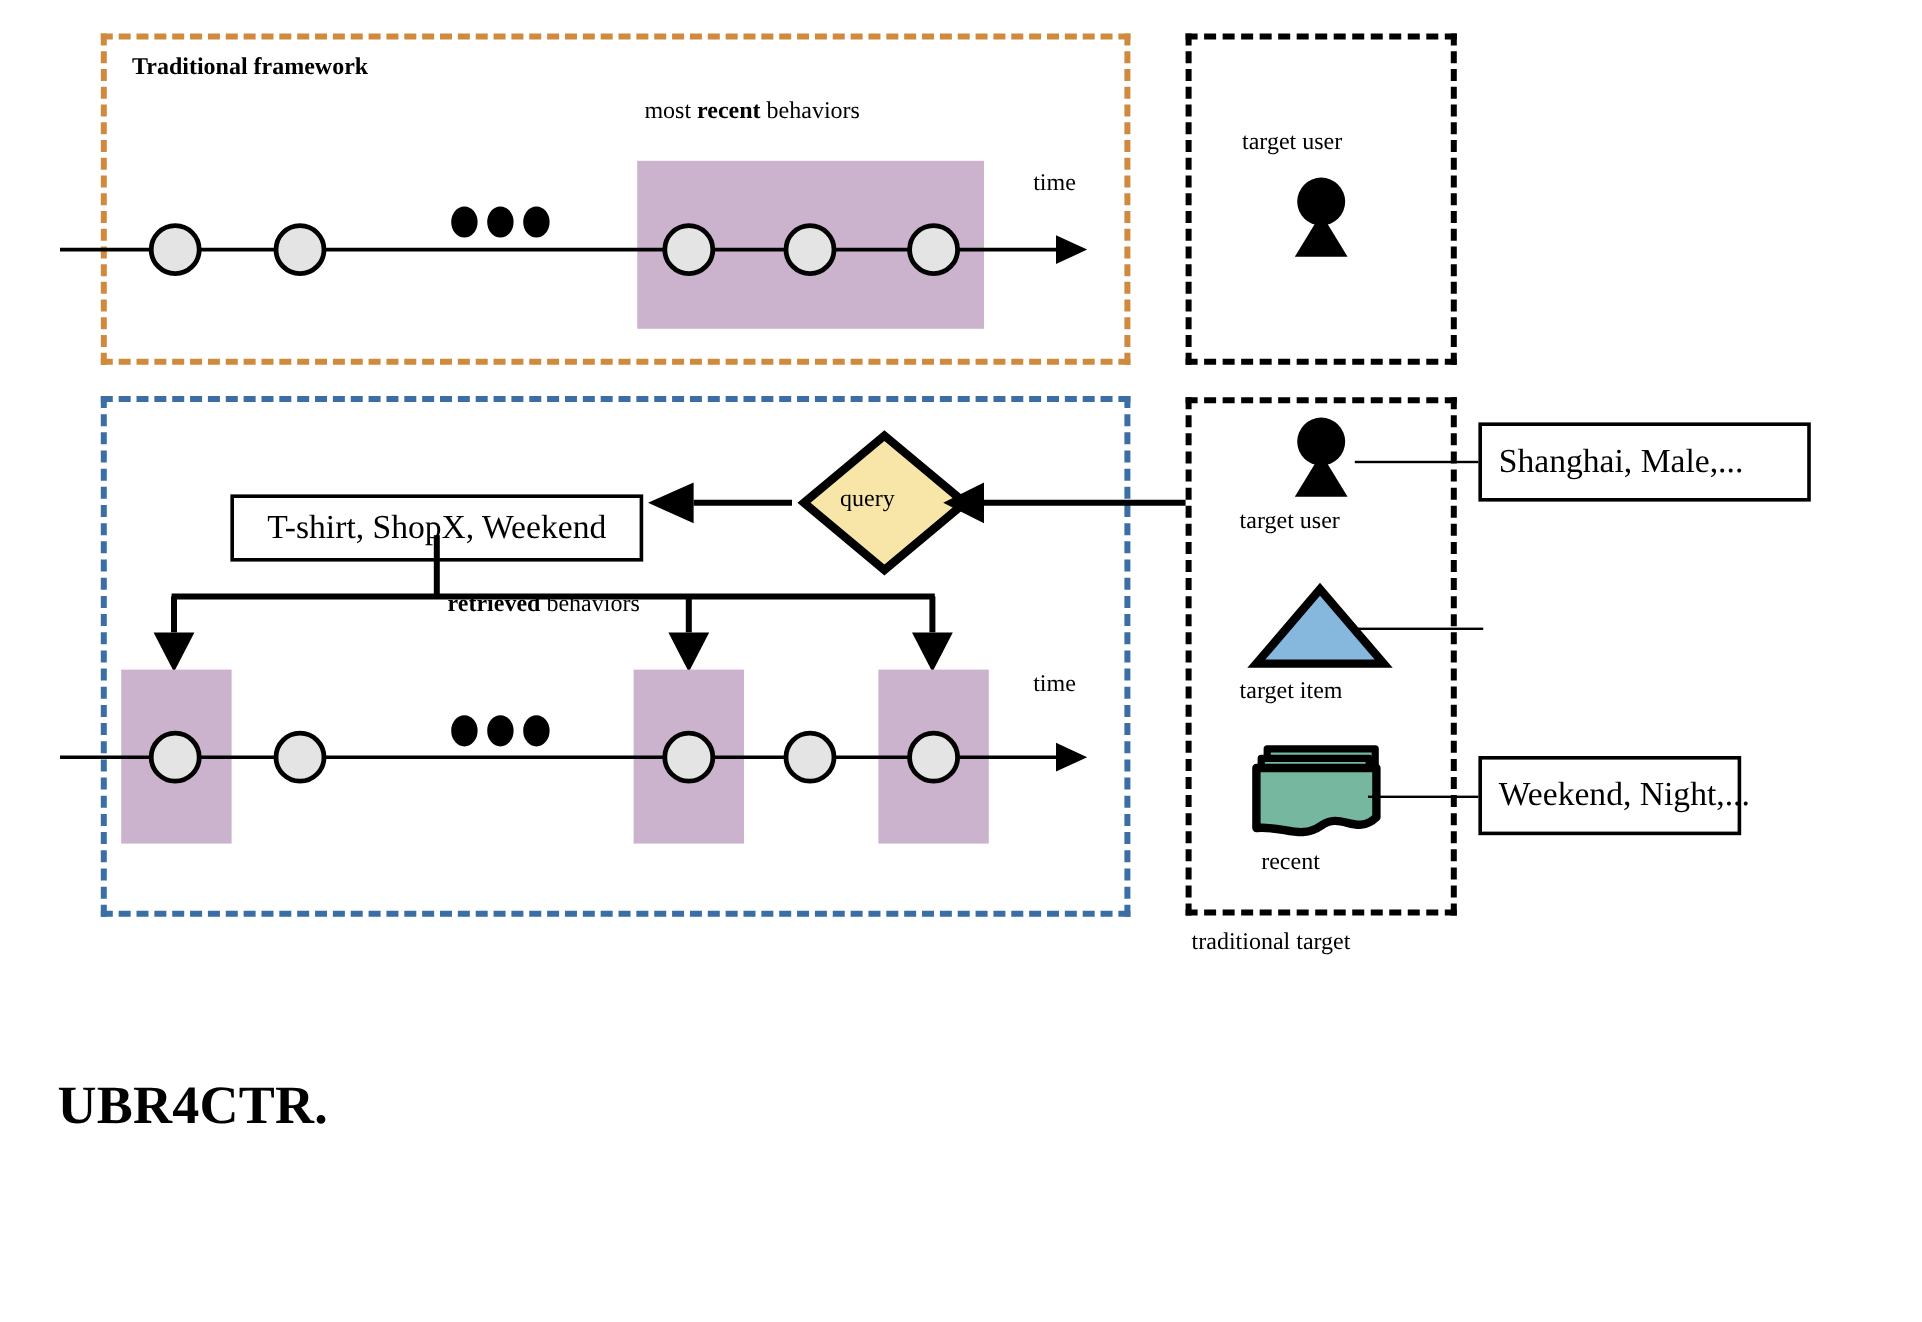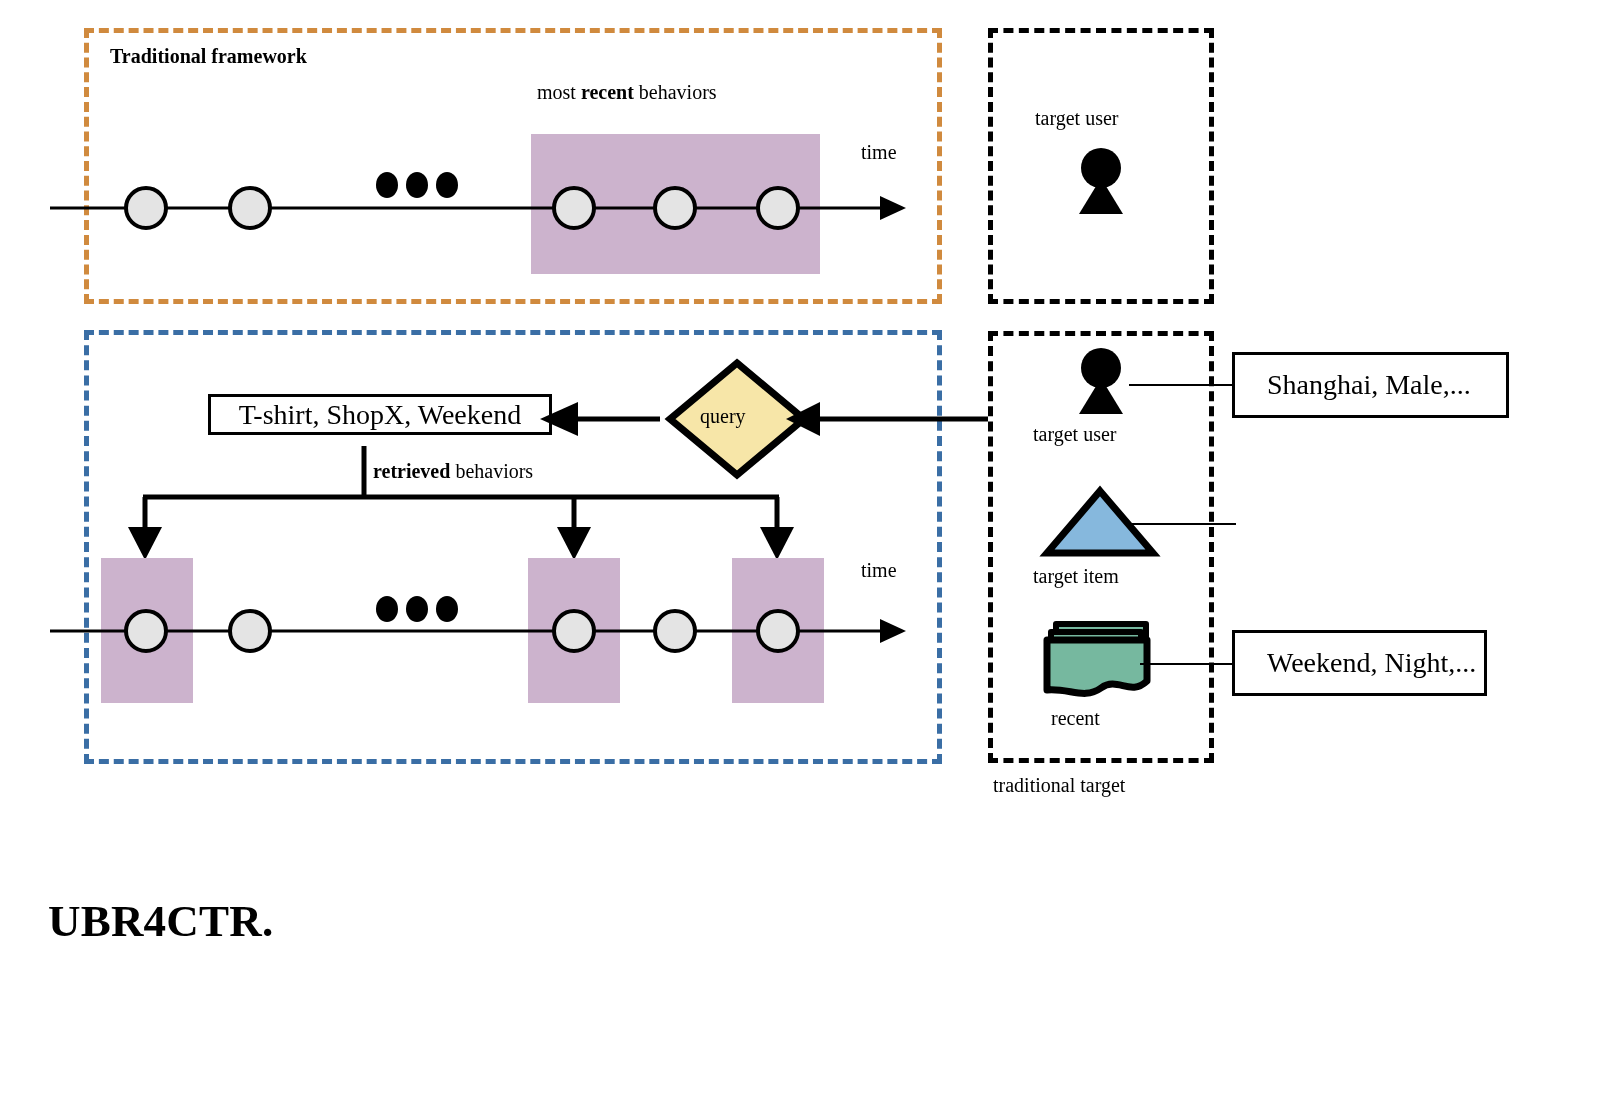--- a/index.html
+++ b/index.html
@@ -31,21 +31,21 @@
   }
   .dot{position:absolute;background:#000;border-radius:50%;}
 
   
   .box{
     position:absolute;box-sizing:border-box;
     background:#fff;border:3px solid #000;
     display:flex;align-items:center;justify-content:center;
     font-size:28px;white-space:nowrap;
   }
-  .box-left{justify-content:flex-start;padding-left:32px;text-align:right;}
+  .box-left{justify-content:flex-start;padding-left:14px;text-align:right;}
   .line-thin-h{position:absolute;background:#000;height:2px;}
 
   
   .caption{
     position:absolute;left:48px;top:892px;width:1500px;
     font-family:"Liberation Serif","DejaVu Serif",serif;
     font-weight:bold;font-size:45px;line-height:1.32;
     text-align:justify;text-align-last:left;
     letter-spacing:0.2px;
   }
@@ -81,37 +81,37 @@
   <div class="node" style="left:653px;top:186px;width:44px;height:44px;"></div>
   <div class="node" style="left:756px;top:186px;width:44px;height:44px;"></div>
 
   <div class="dot" style="left:376px;top:172px;width:22px;height:26px;"></div>
   <div class="dot" style="left:406px;top:172px;width:22px;height:26px;"></div>
   <div class="dot" style="left:436px;top:172px;width:22px;height:26px;"></div>
 
   <div class="panel panel-blue" style="left:84px;top:330px;width:858px;height:434px;"></div>
 
 
-  <div class="box" style="left:192px;top:394px;width:344px;height:41px;margin-left:16px;">T-shirt, ShopX, Weekend</div>
+  <div class="box" style="left:192px;top:412px;width:344px;height:56px;">T-shirt, ShopX, Weekend</div>
 
   <svg class="abs" style="left:665px;top:358px;width:144px;height:122px;">
     <polygon points="72,5 139,61 72,117 5,61" fill="#f7e6a8" stroke="#000" stroke-width="7"></polygon>
   </svg>
   <div class="lbl t28" style="left:700px;top:406px;">query</div>
 
   <svg class="abs" style="left:0px;top:0px;width:1602px;height:1102px;pointer-events:none;">
 
     <line x1="988" y1="419" x2="820" y2="419" stroke="#000" stroke-width="5"></line>
     <polygon points="820,402 786,419 820,436" fill="#000"></polygon>
 
     <line x1="660" y1="419" x2="578" y2="419" stroke="#000" stroke-width="5"></line>
     <polygon points="578,402 540,419 578,436" fill="#000"></polygon>
   </svg>
 
-  <div class="lbl t28" style="left:373px;top:461px;">
+  <div class="lbl t28" style="left:373px;top:493px;">
     <span class="lbl-bold">retrieved</span><span> behaviors</span>
   </div>
 
   <svg class="abs" style="left:0px;top:0px;width:1602px;height:1102px;pointer-events:none;">
 
     <line x1="364" y1="446" x2="364" y2="497" stroke="#000" stroke-width="5"></line>
 
     <line x1="143" y1="497" x2="779" y2="497" stroke="#000" stroke-width="5"></line>
 
     <line x1="145" y1="497" x2="145" y2="527" stroke="#000" stroke-width="5"></line>
@@ -172,19 +172,19 @@
   <div class="lbl t28" style="left:1033px;top:566px;">target item</div>
   <div class="line-thin-h" style="left:1128px;top:523px;width:108px;height:2px;"></div>
 
   <svg class="abs" style="left:1046px;top:618px;width:112px;height:78px;">
     <path d="M10 6 H100 V52 H10 Z" fill="#76b89f" stroke="#000" stroke-width="6" stroke-linejoin="round"></path>
     <path d="M5 14 H95 V60 H5 Z" fill="#76b89f" stroke="#000" stroke-width="6" stroke-linejoin="round"></path>
     <path d="M1 22 H101 V63 C84 79 72 58 55 70 C38 82 24 70 1 72 Z" fill="#76b89f" stroke="#000" stroke-width="7" stroke-linejoin="round"></path>
   </svg>
   <div class="lbl t28" style="left:1051px;top:708px;">recent</div>
   <div class="line-thin-h" style="left:1140px;top:663px;width:96px;height:2px;"></div>
-  <div class="box box-left" style="left:1232px;top:630px;width:255px;height:66px;">Weekend, Night,...</div>
+  <div class="box box-left" style="left:1232px;top:630px;width:219px;height:66px;">Weekend, Night,...</div>
 
   <div class="caption">
     <span>UBR4CTR.</span>
   </div>
 
 </div>
 
 </body></html>

